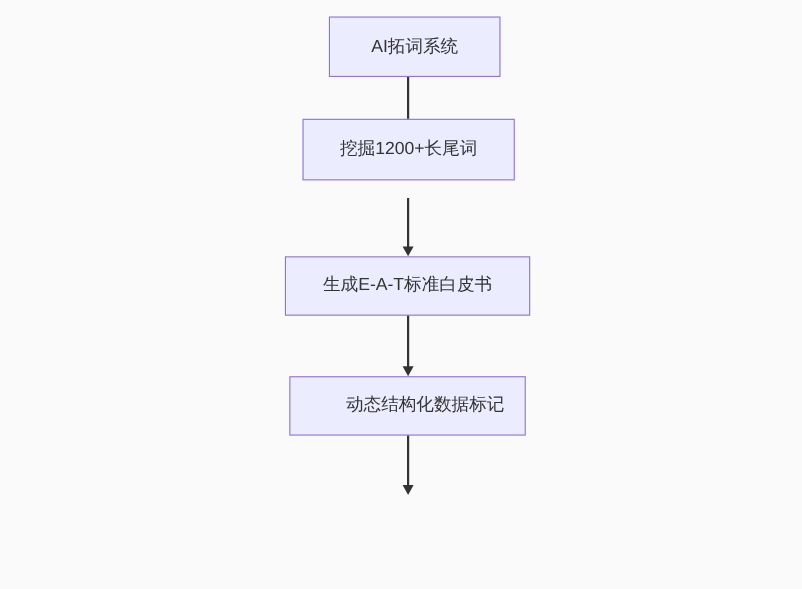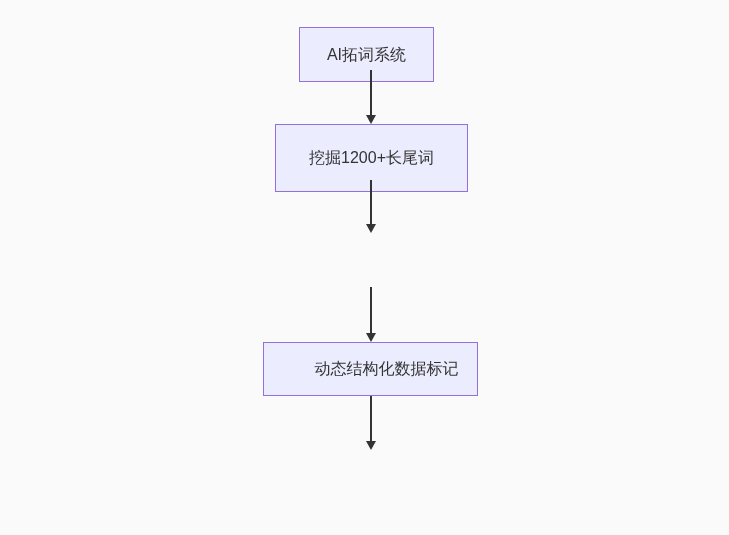--- a/index.html
+++ b/index.html
@@ -43,34 +43,35 @@
     border-left: 5px solid transparent;
     border-right: 5px solid transparent;
     border-top: 9px solid var(--arrow, #333333);
   }
 </style>
 </head>
 <body>
 
 <div class="stage">
 
-  <div class="flow-node" style="left:299px; top:15px; width:135px; height:55px;margin-top:12px;">AI拓词系统</div>
+  <div class="flow-node" style="left:299px; top:15px; width:156px; height:55px;">AI拓词系统</div>
 
   <div>
     <div class="arrow-line" style="left:370px; top:70px; height:46px;"></div>
     <div class="arrow-head" style="left:366px; top:115px;"></div>
   </div>
 
-  <div class="flow-node" style="left:275px; top:124px; width:193px; height:68px;">挖掘1200+长尾词</div>
+  <div class="flow-node" style="left:275px; top:108px; width:193px; height:56px;">挖掘1200+长尾词</div>
 
   <div>
     <div class="arrow-line" style="left:370px; top:180px; height:45px;"></div>
     <div class="arrow-head" style="left:366px; top:224px;"></div>
   </div>
 
+  <div class="flow-node" style="left:259px; top:233px; width:223px; height:54px;">生成E-A-T标准白皮书</div>
 
   <div>
     <div class="arrow-line" style="left:370px; top:287px; height:47px;"></div>
     <div class="arrow-head" style="left:366px; top:333px;"></div>
   </div>
 
   <div class="flow-node" style="left:263px; top:342px; width:215px; height:54px;padding-left:32px;">动态结构化数据标记</div>
 
   <div>
     <div class="arrow-line" style="left:370px; top:396px; height:46px;"></div>

